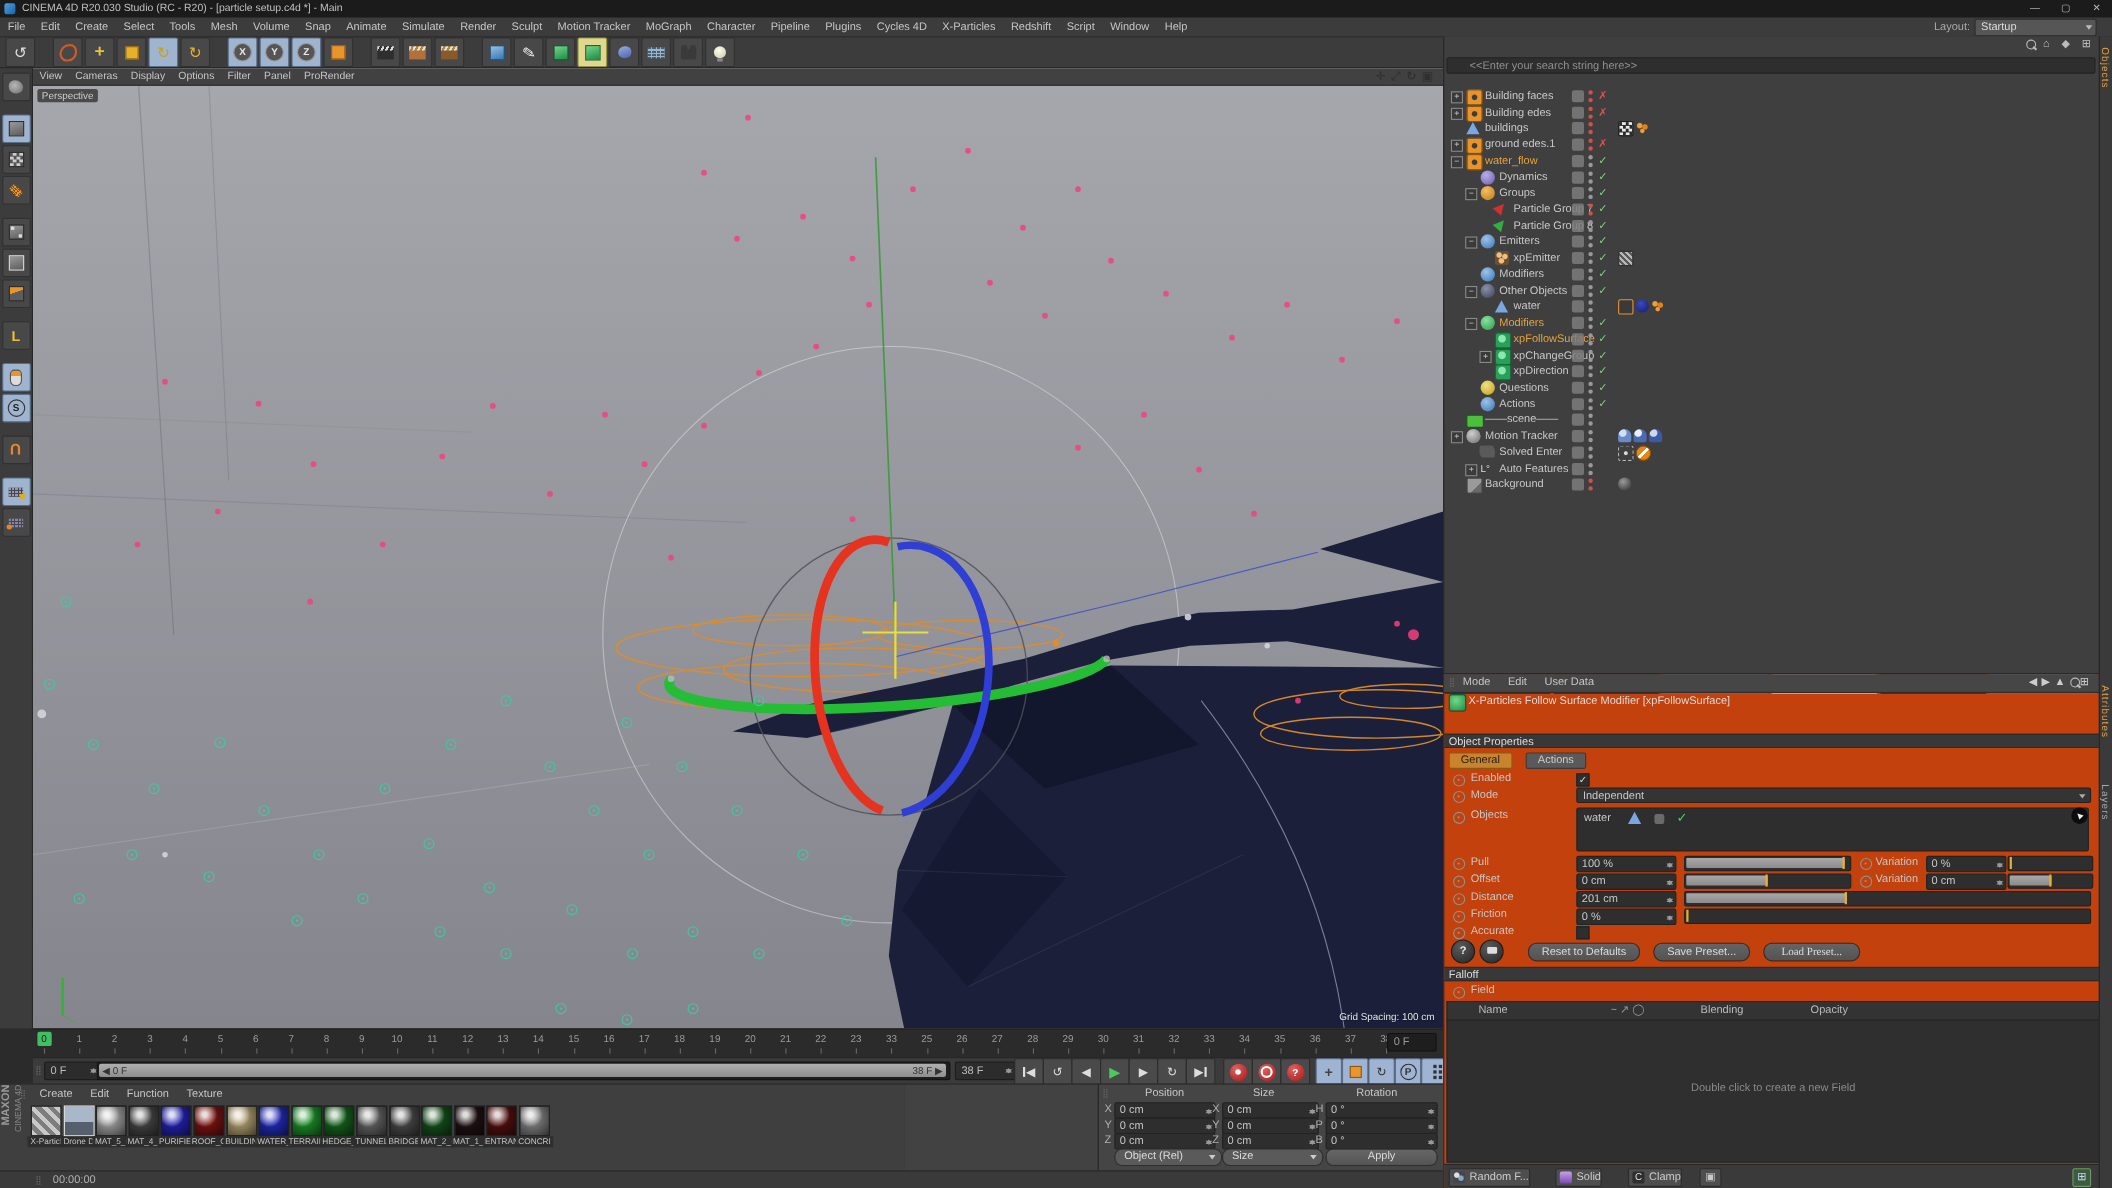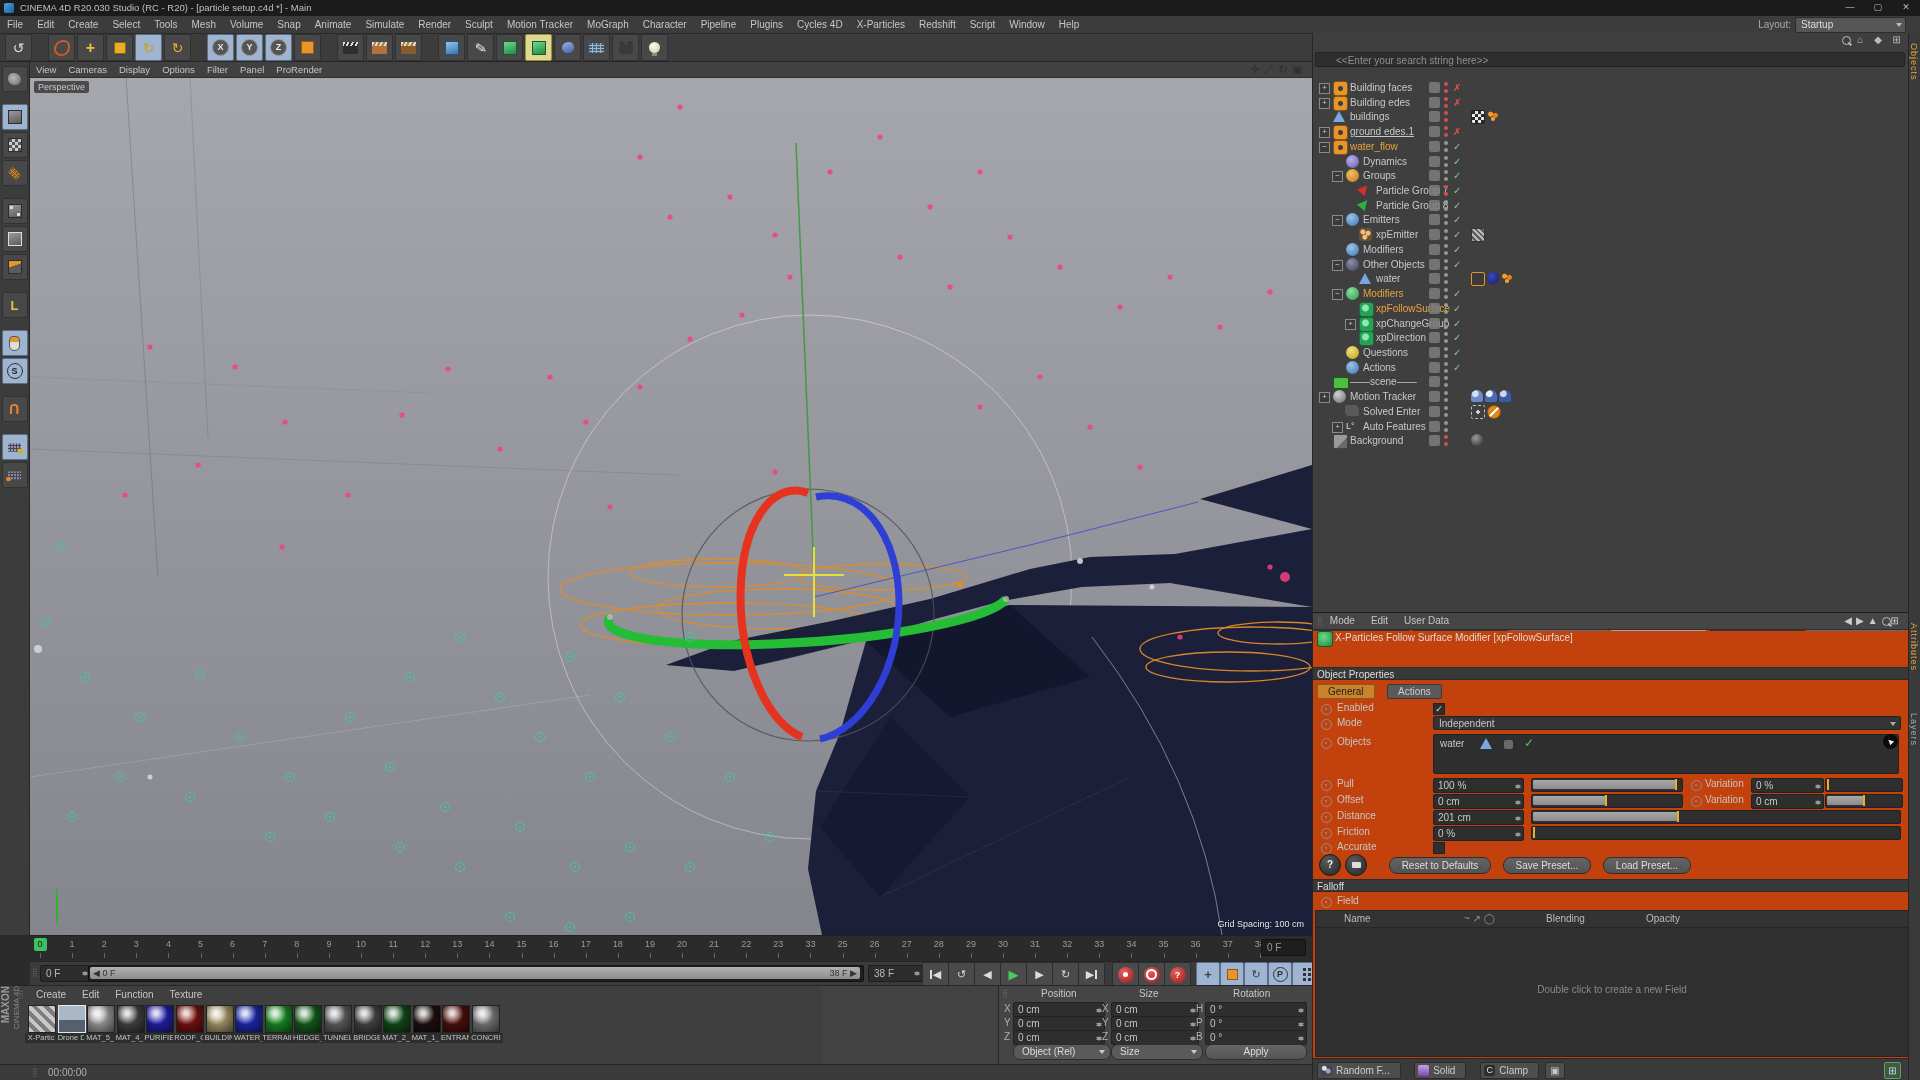--- a/index.html
+++ b/index.html
@@ -119,21 +119,21 @@
   #objcircle{position:absolute;left:570px;top:121px;width:15px;height:15px;border-radius:50%;background:#0c0c0c;color:#eee;text-align:center}
   #objcircle b{display:inline-block;transform:rotate(-45deg);font-size:9px;line-height:15px}
   .ambtn{position:absolute;top:244px;height:15px;background:linear-gradient(#646464,#535353);border:1px solid #2e2e2e;border-radius:8px;color:#ddd;line-height:15px;text-align:center}
   .roundbtn{position:absolute;top:241px;width:20px;height:20px;border-radius:50%;background:radial-gradient(circle at 35% 30%,#5a5a5a,#262626);border:1px solid #1a1a1a;color:#eee;text-align:center;line-height:20px;font-weight:bold}
   #fallstrip{position:absolute;left:0;top:266px;width:596px;height:13px;background:#383838;border-top:1px solid #2c2c2c;border-bottom:1px solid #2c2c2c;color:#ddd;line-height:13px;padding-left:4px;box-sizing:border-box}
   #fieldlbl{position:absolute;left:24px;top:282px;color:#c6c6c6}
   #ftablehead{position:absolute;left:2px;top:297px;width:592px;height:16px;background:#333;border:1px solid #262626;color:#bbb;line-height:16px}
   #ftablebody{position:absolute;left:2px;top:314px;width:592px;height:128px;background:#2f2f2f;border:1px solid #262626}
   #femptytext{position:absolute;left:0;top:56px;width:100%;text-align:center;color:#8a8a8a}
   #ffooter{position:absolute;left:0;top:445px;width:596px;height:23px;background:#3a3a3a;border-top:1px solid #262626}
-  .fbtn{position:absolute;top:3px;height:15px;background:#4e4e4e;border:1px solid #2c2c2c;border-radius:2px;color:#ccc;line-height:15px;padding:0 10px 0 18px}
+  .fbtn{position:absolute;top:3px;height:15px;background:#4e4e4e;border:1px solid #2c2c2c;border-radius:2px;color:#ccc;line-height:15px;padding:0 0 0 18px}
   .fbtn .fic{position:absolute;left:3px;top:2px;width:11px;height:11px;border-radius:2px}
   #sidetabs{left:1908px;top:33px;width:12px;height:1047px;background:#3a3a3a;border-left:1px solid #262626}
   .sidetab{position:absolute;left:0;writing-mode:vertical-rl;font-size:9px;letter-spacing:1px}
   
   .g{font-size:14px;line-height:1}
   .axl{display:inline-block;width:15px;height:15px;border:1px solid #999;border-radius:50%;background:#555;color:#e8e8e8;font-weight:bold;font-size:9px;line-height:15px;text-align:center}
   .grip{color:#6a6a6a;font-size:8px;letter-spacing:-1px}
   .mag{display:inline-block;width:7px;height:7px;border:1.5px solid #bbb;border-radius:50%;position:relative;vertical-align:middle}
   .mag::after{content:"";position:absolute;left:5px;top:6px;width:4px;height:1.5px;background:#bbb;transform:rotate(40deg)}
 </style>
@@ -748,21 +748,21 @@
         <span class="vis-sq"></span>
         <span class="vis-dots red">
           <i></i>
           <i></i>
         </span>
         <span class="tagc"><span class="tag" style="background: repeating-conic-gradient(rgb(232, 232, 232) 0deg, rgb(232, 232, 232) 25%, rgb(42, 42, 42) 0deg, rgb(42, 42, 42) 50%) 0px 0px / 6px 6px; border: 1px solid rgb(34, 34, 34);"></span><span class="tag" style="background: radial-gradient(circle at 30% 35%, rgb(240, 160, 48) 0px, rgb(240, 160, 48) 2px, transparent 3px), radial-gradient(circle at 70% 45%, rgb(232, 128, 24) 0px, rgb(232, 128, 24) 2px, transparent 3px), radial-gradient(circle at 50% 75%, rgb(240, 160, 48) 0px, rgb(240, 160, 48) 1.5px, transparent 2.5px), transparent;"></span></span>
       </div>
       <div class="om-row" style="top: 91.16px;">
         <span class="expandbox" style="left: 6px;">+</span>
         <i class="oi" style="left: 20px; background: radial-gradient(circle, rgb(60, 60, 60) 0px, rgb(60, 60, 60) 2px, rgb(232, 148, 44) 3px); border: 1px solid rgb(138, 84, 16); border-radius: 3px;"></i>
-        <span class="oname" style="position: absolute; left: 37px; text-decoration: underline;">ground edes.1</span>
+        <span class="oname" style="position: absolute; left: 37px;">ground edes.1</span>
         <span class="vis-sq"></span>
         <span class="vis-dots red">
           <i></i>
           <i></i>
         </span>
         <span class="stat" style="color: rgb(224, 80, 80);">✗</span>
       </div>
       <div class="om-row" style="top: 105.88px;">
         <span class="expandbox" style="left: 6px;">−</span>
         <i class="oi" style="left: 20px; background: radial-gradient(circle, rgb(60, 60, 60) 0px, rgb(60, 60, 60) 2px, rgb(232, 148, 44) 3px); border: 1px solid rgb(138, 84, 16); border-radius: 3px;"></i>
@@ -1060,21 +1060,21 @@
         <div class="sfill" style="width: 0px;"></div>
         <div class="stip" style="left: 1px;"></div>
       </div>
       <span class="target" style="left: 8px; top: 230px;"></span>
       <span class="flabel" style="left: 24px; top: 228px;">Accurate</span>
       <span style="position: absolute; left: 120px; top: 229px; width: 10px; height: 10px; background: rgb(46, 46, 46); border: 1px solid rgb(34, 34, 34);"></span>
       <div class="roundbtn" style="left: 6px;">?</div>
       <div class="roundbtn" style="left: 32px;"><span style="display:inline-block;width:9px;height:6px;background:#ddd;border-radius:1px"></span></div>
       <div class="ambtn" style="left: 76px; width: 100px;">Reset to Defaults</div>
       <div class="ambtn" style="left: 190px; width: 86px;">Save Preset...</div>
-      <div class="ambtn" style="left: 290px; width: 86px;">Load Preset...</div>
+      <div class="ambtn" style="left: 290px; width: 86px; font-family: Liberation Serif, serif;">Load Preset...</div>
     </div>
   <div id="fallstrip">Falloff</div>
   <span class="target" style="left:8px;top:284px"></span>
   <div id="fieldlbl">Field</div>
   <div id="ftablehead">
     <span style="position:absolute;left:28px">Name</span>
     <span style="position:absolute;left:148px;color:#999">~ ↗ ◯</span>
     <span style="position:absolute;left:230px">Blending</span>
     <span style="position:absolute;left:330px">Opacity</span>
   </div>

